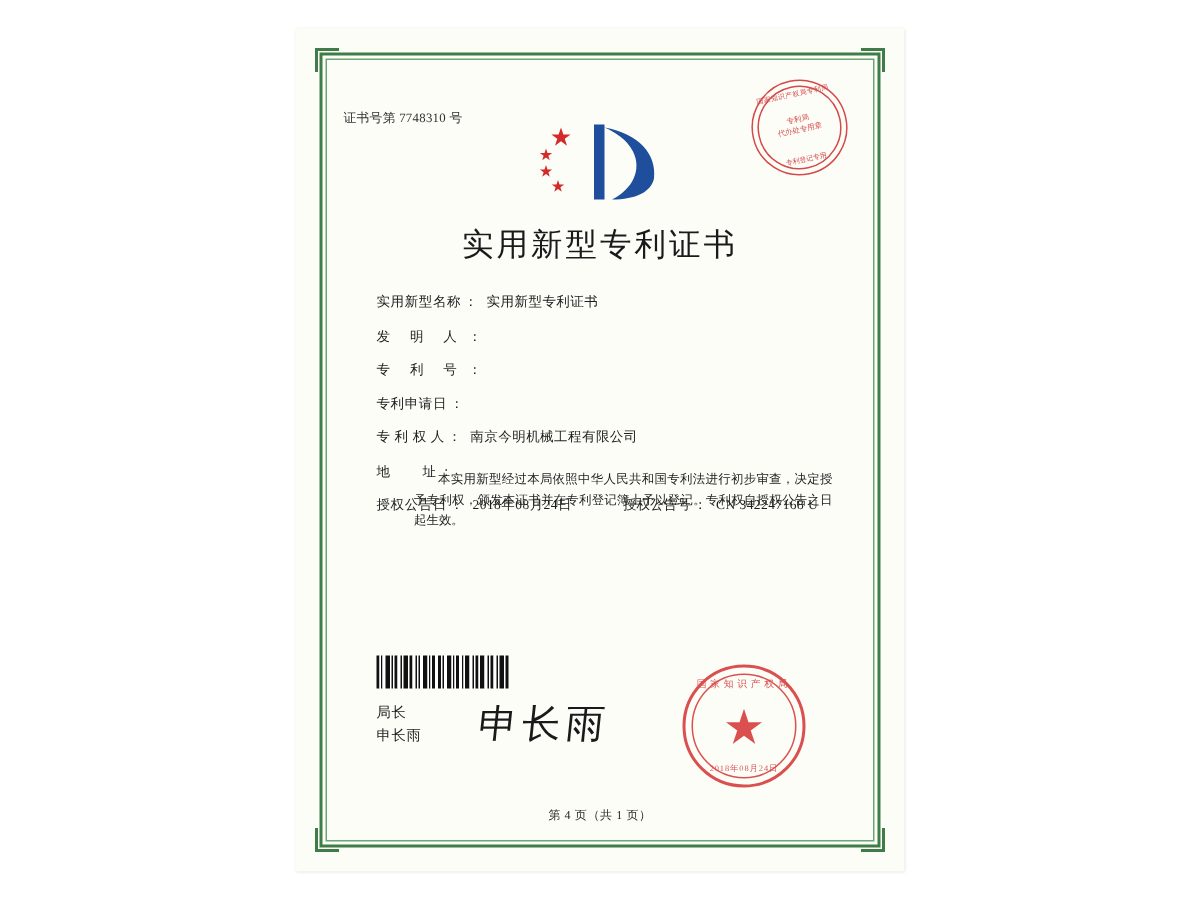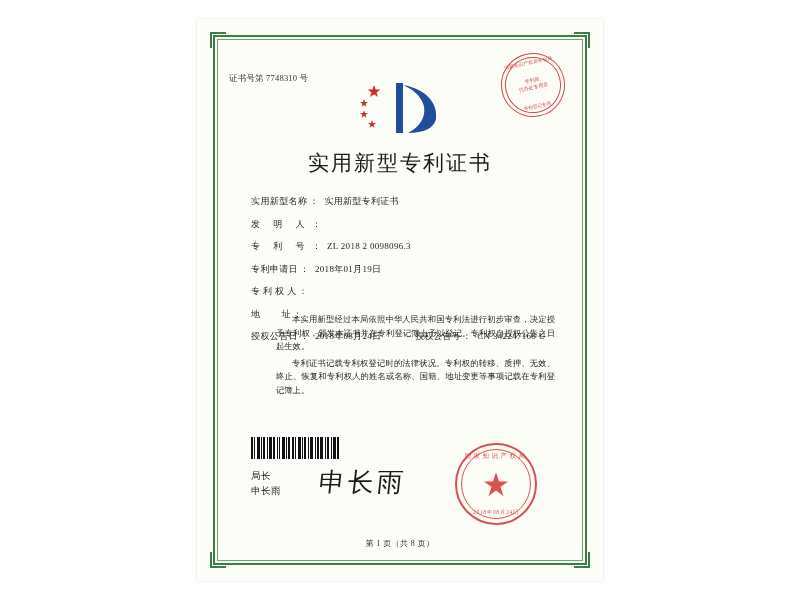--- a/index.html
+++ b/index.html
@@ -342,48 +342,46 @@
           <span class="sep">：</span>
           <span class="val">实用新型专利证书</span>
         </div>
         <div class="row">
           <span class="lbl spaced">发 明 人</span>
           <span class="sep">：</span>
         </div>
         <div class="row">
           <span class="lbl spaced">专 利 号</span>
           <span class="sep">：</span>
-          <span class="val">ZL 2018 2 0098096.3</span>
         </div>
         <div class="row">
           <span class="lbl">专利申请日</span>
           <span class="sep">：</span>
-          <span class="val">2018年01月19日</span>
         </div>
         <div class="row">
           <span class="lbl">专 利 权 人</span>
           <span class="sep">：</span>
+          <span class="val">南京今明机械工程有限公司</span>
         </div>
         <div class="row">
           <span class="lbl">地&nbsp;&nbsp;&nbsp;&nbsp;&nbsp;&nbsp;&nbsp;&nbsp;址</span>
           <span class="sep">：</span>
         </div>
         <div class="row dual">
           <span class="lbl">授权公告日</span>
           <span class="sep">：</span>
           <span class="val">2018年08月24日</span>
           <span class="lbl2">授权公告号</span>
           <span class="sep">：</span>
           <span class="val">CN 342247168 U</span>
         </div>
       </div>
 
       <div class="para-block">
         <p class="para">本实用新型经过本局依照中华人民共和国专利法进行初步审查，决定授予专利权，颁发本证书并在专利登记簿上予以登记。专利权自授权公告之日起生效。</p>
-        <p class="para">专利证书记载专利权登记时的法律状况。专利权的转移、质押、无效、终止、恢复和专利权人的姓名或名称、国籍、地址变更等事项记载在专利登记簿上。</p>
       </div>
 
       <div class="barcode">
         <i style="width:2px"></i><i style="width:1px;background:#fff"></i><i style="width:1px"></i><i style="width:2px;background:#fff"></i><i style="width:3px"></i><i style="width:1px;background:#fff"></i><i style="width:1px"></i><i style="width:1px;background:#fff"></i><i style="width:2px"></i><i style="width:2px;background:#fff"></i><i style="width:1px"></i><i style="width:1px;background:#fff"></i><i style="width:3px"></i><i style="width:1px;background:#fff"></i><i style="width:2px"></i><i style="width:2px;background:#fff"></i><i style="width:1px"></i><i style="width:1px;background:#fff"></i><i style="width:1px"></i><i style="width:2px;background:#fff"></i><i style="width:3px"></i><i style="width:1px;background:#fff"></i><i style="width:1px"></i><i style="width:1px;background:#fff"></i><i style="width:2px"></i><i style="width:2px;background:#fff"></i><i style="width:2px"></i><i style="width:1px;background:#fff"></i><i style="width:1px"></i><i style="width:2px;background:#fff"></i><i style="width:3px"></i><i style="width:1px;background:#fff"></i><i style="width:1px"></i><i style="width:1px;background:#fff"></i><i style="width:2px"></i><i style="width:2px;background:#fff"></i><i style="width:1px"></i><i style="width:1px;background:#fff"></i><i style="width:3px"></i><i style="width:2px;background:#fff"></i><i style="width:1px"></i><i style="width:1px;background:#fff"></i><i style="width:2px"></i><i style="width:1px;background:#fff"></i><i style="width:3px"></i><i style="width:2px;background:#fff"></i><i style="width:1px"></i><i style="width:1px;background:#fff"></i><i style="width:2px"></i><i style="width:2px;background:#fff"></i><i style="width:1px"></i><i style="width:1px;background:#fff"></i><i style="width:3px"></i><i style="width:1px;background:#fff"></i><i style="width:2px"></i>
       </div>
 
       <div class="sig-labels">
         <div>局长</div>
         <div>申长雨</div>
       </div>
@@ -394,17 +392,17 @@
         <div class="ring2"></div>
         <div class="arc-top">国家知识产权局</div>
         <div class="star">
           <svg viewBox="0 0 26 26" width="26" height="26">
             <polygon points="13,2 16,11 25,11 17.5,16.5 20.5,25.5 13,20 5.5,25.5 8.5,16.5 1,11 10,11" fill="#d22b2b"></polygon>
           </svg>
         </div>
         <div class="arc-bottom">2018年08月24日</div>
       </div>
 
-      <div class="footer">第 1 页（共 8 页）</div>
+      <div class="footer">第 4 页（共 1 页）</div>
 
     </div>
   </div>
 </div>
 
 </body></html>

